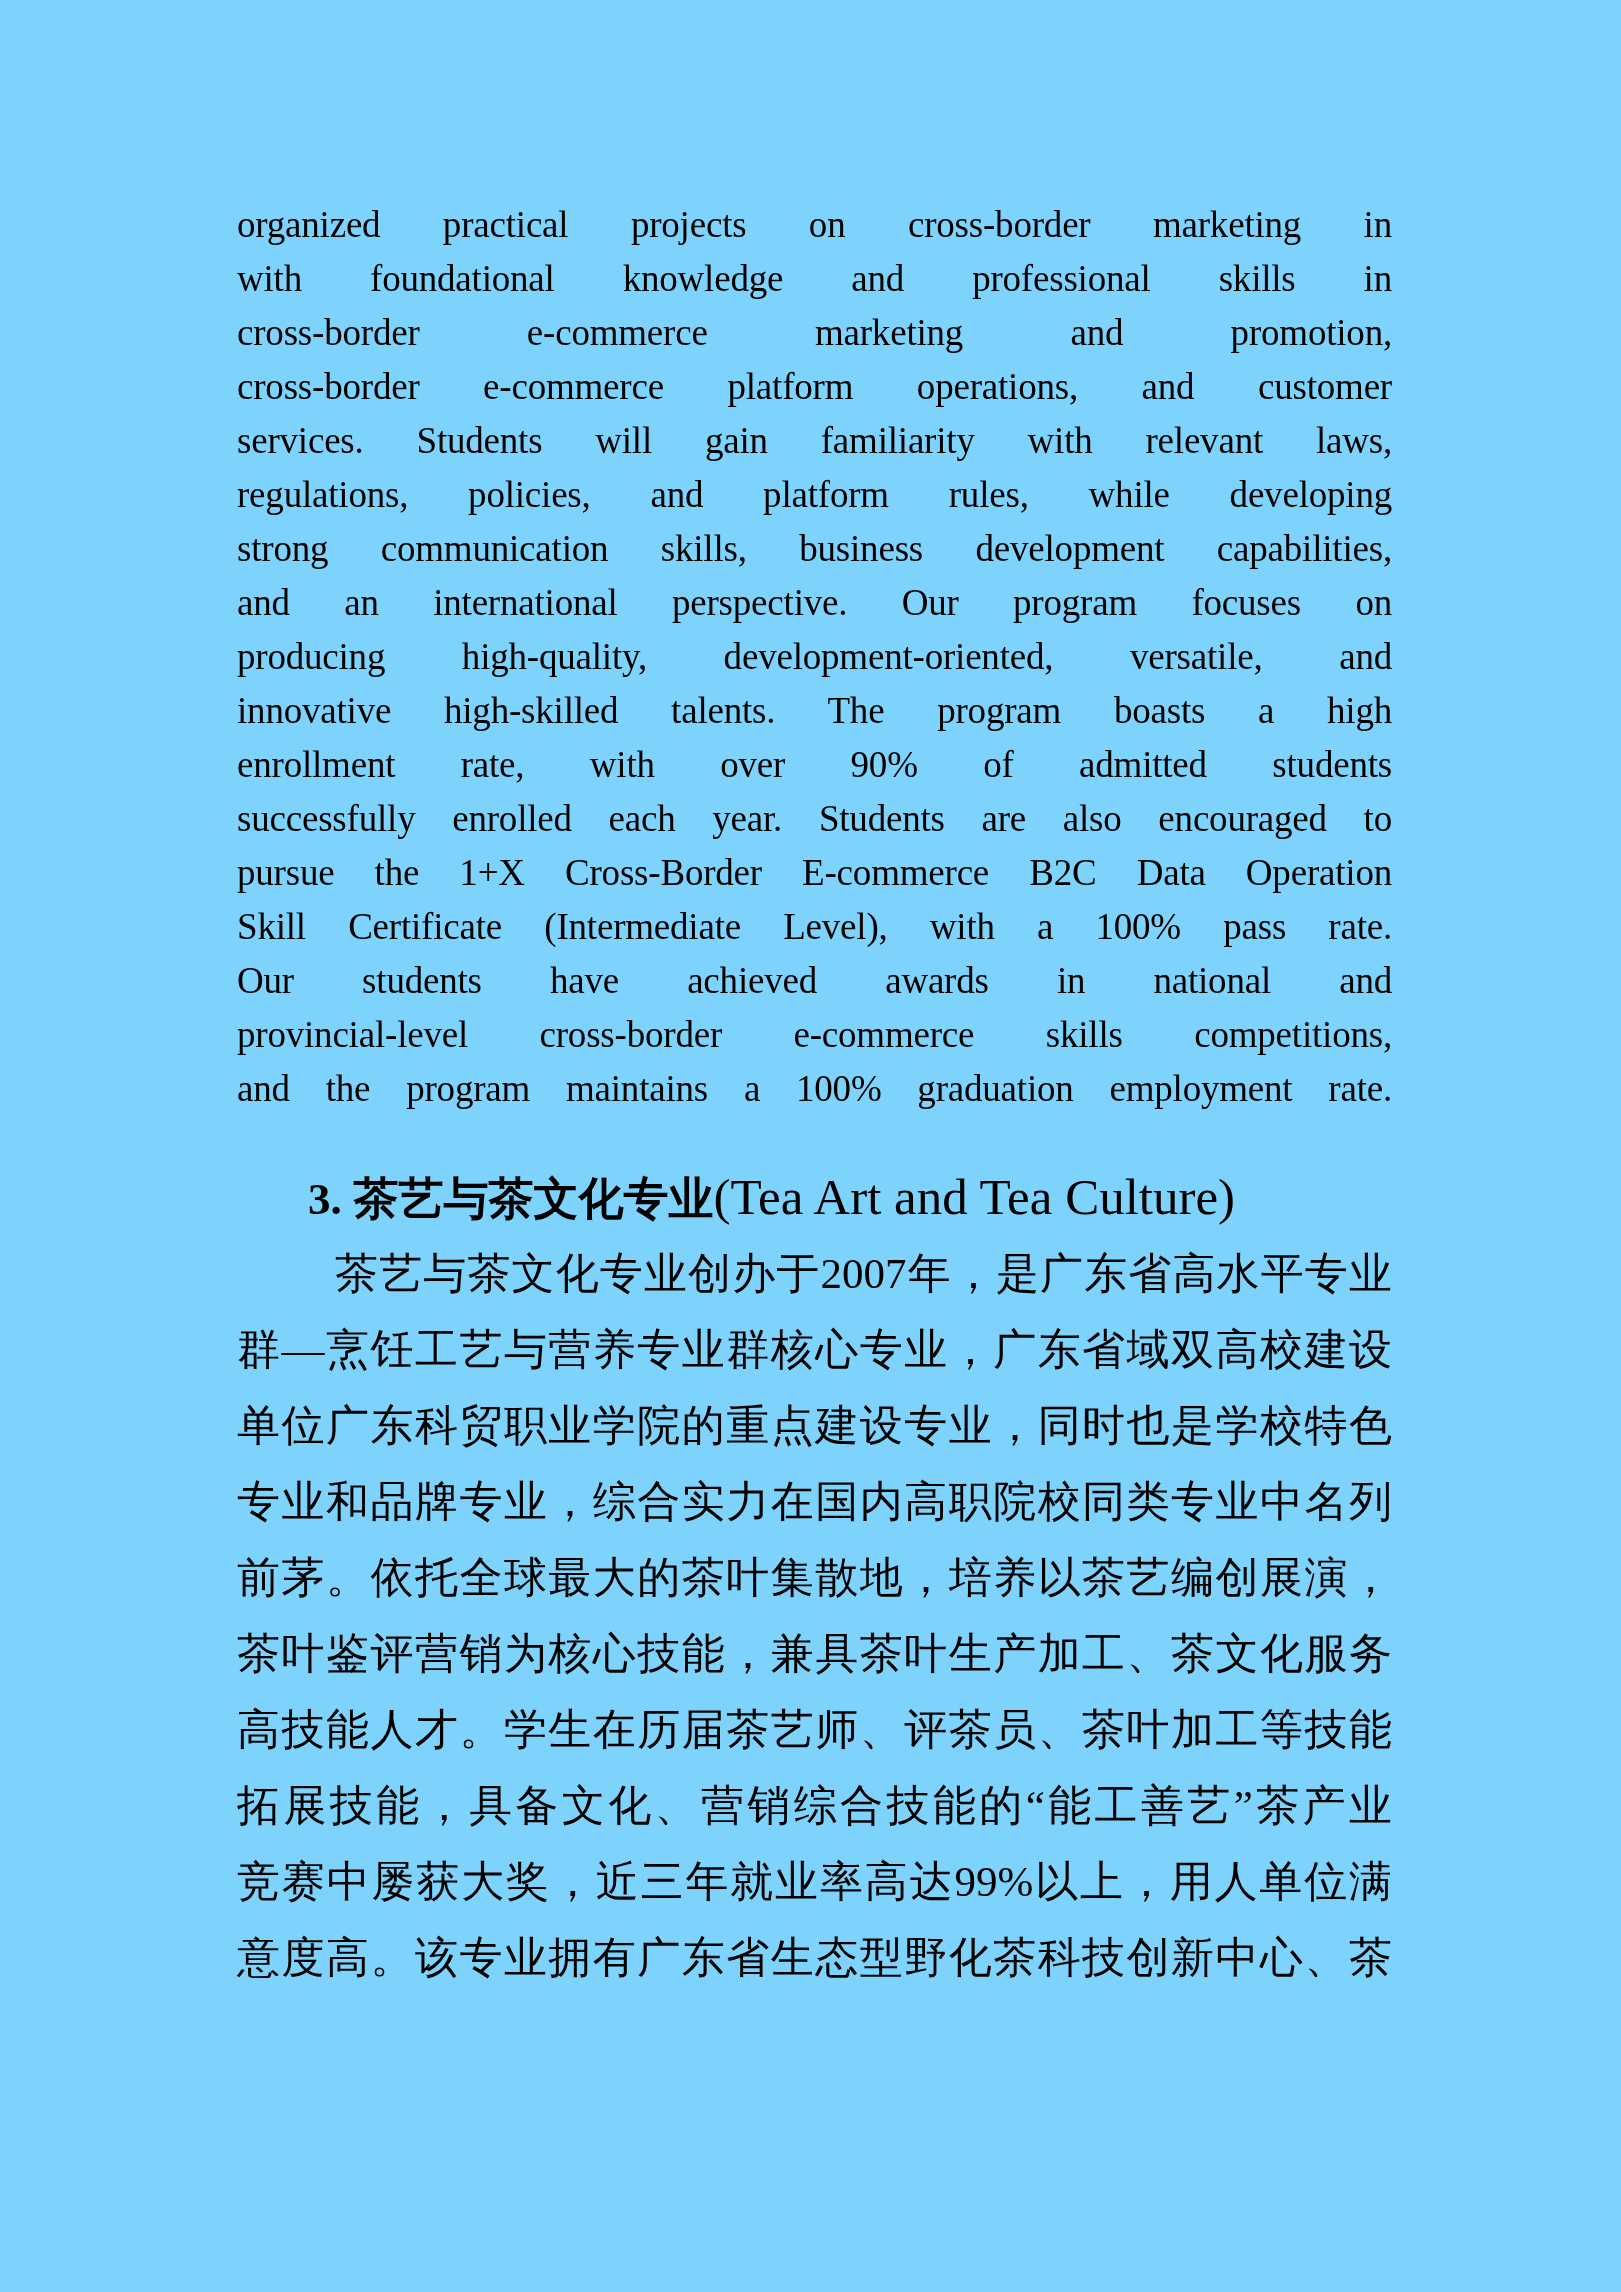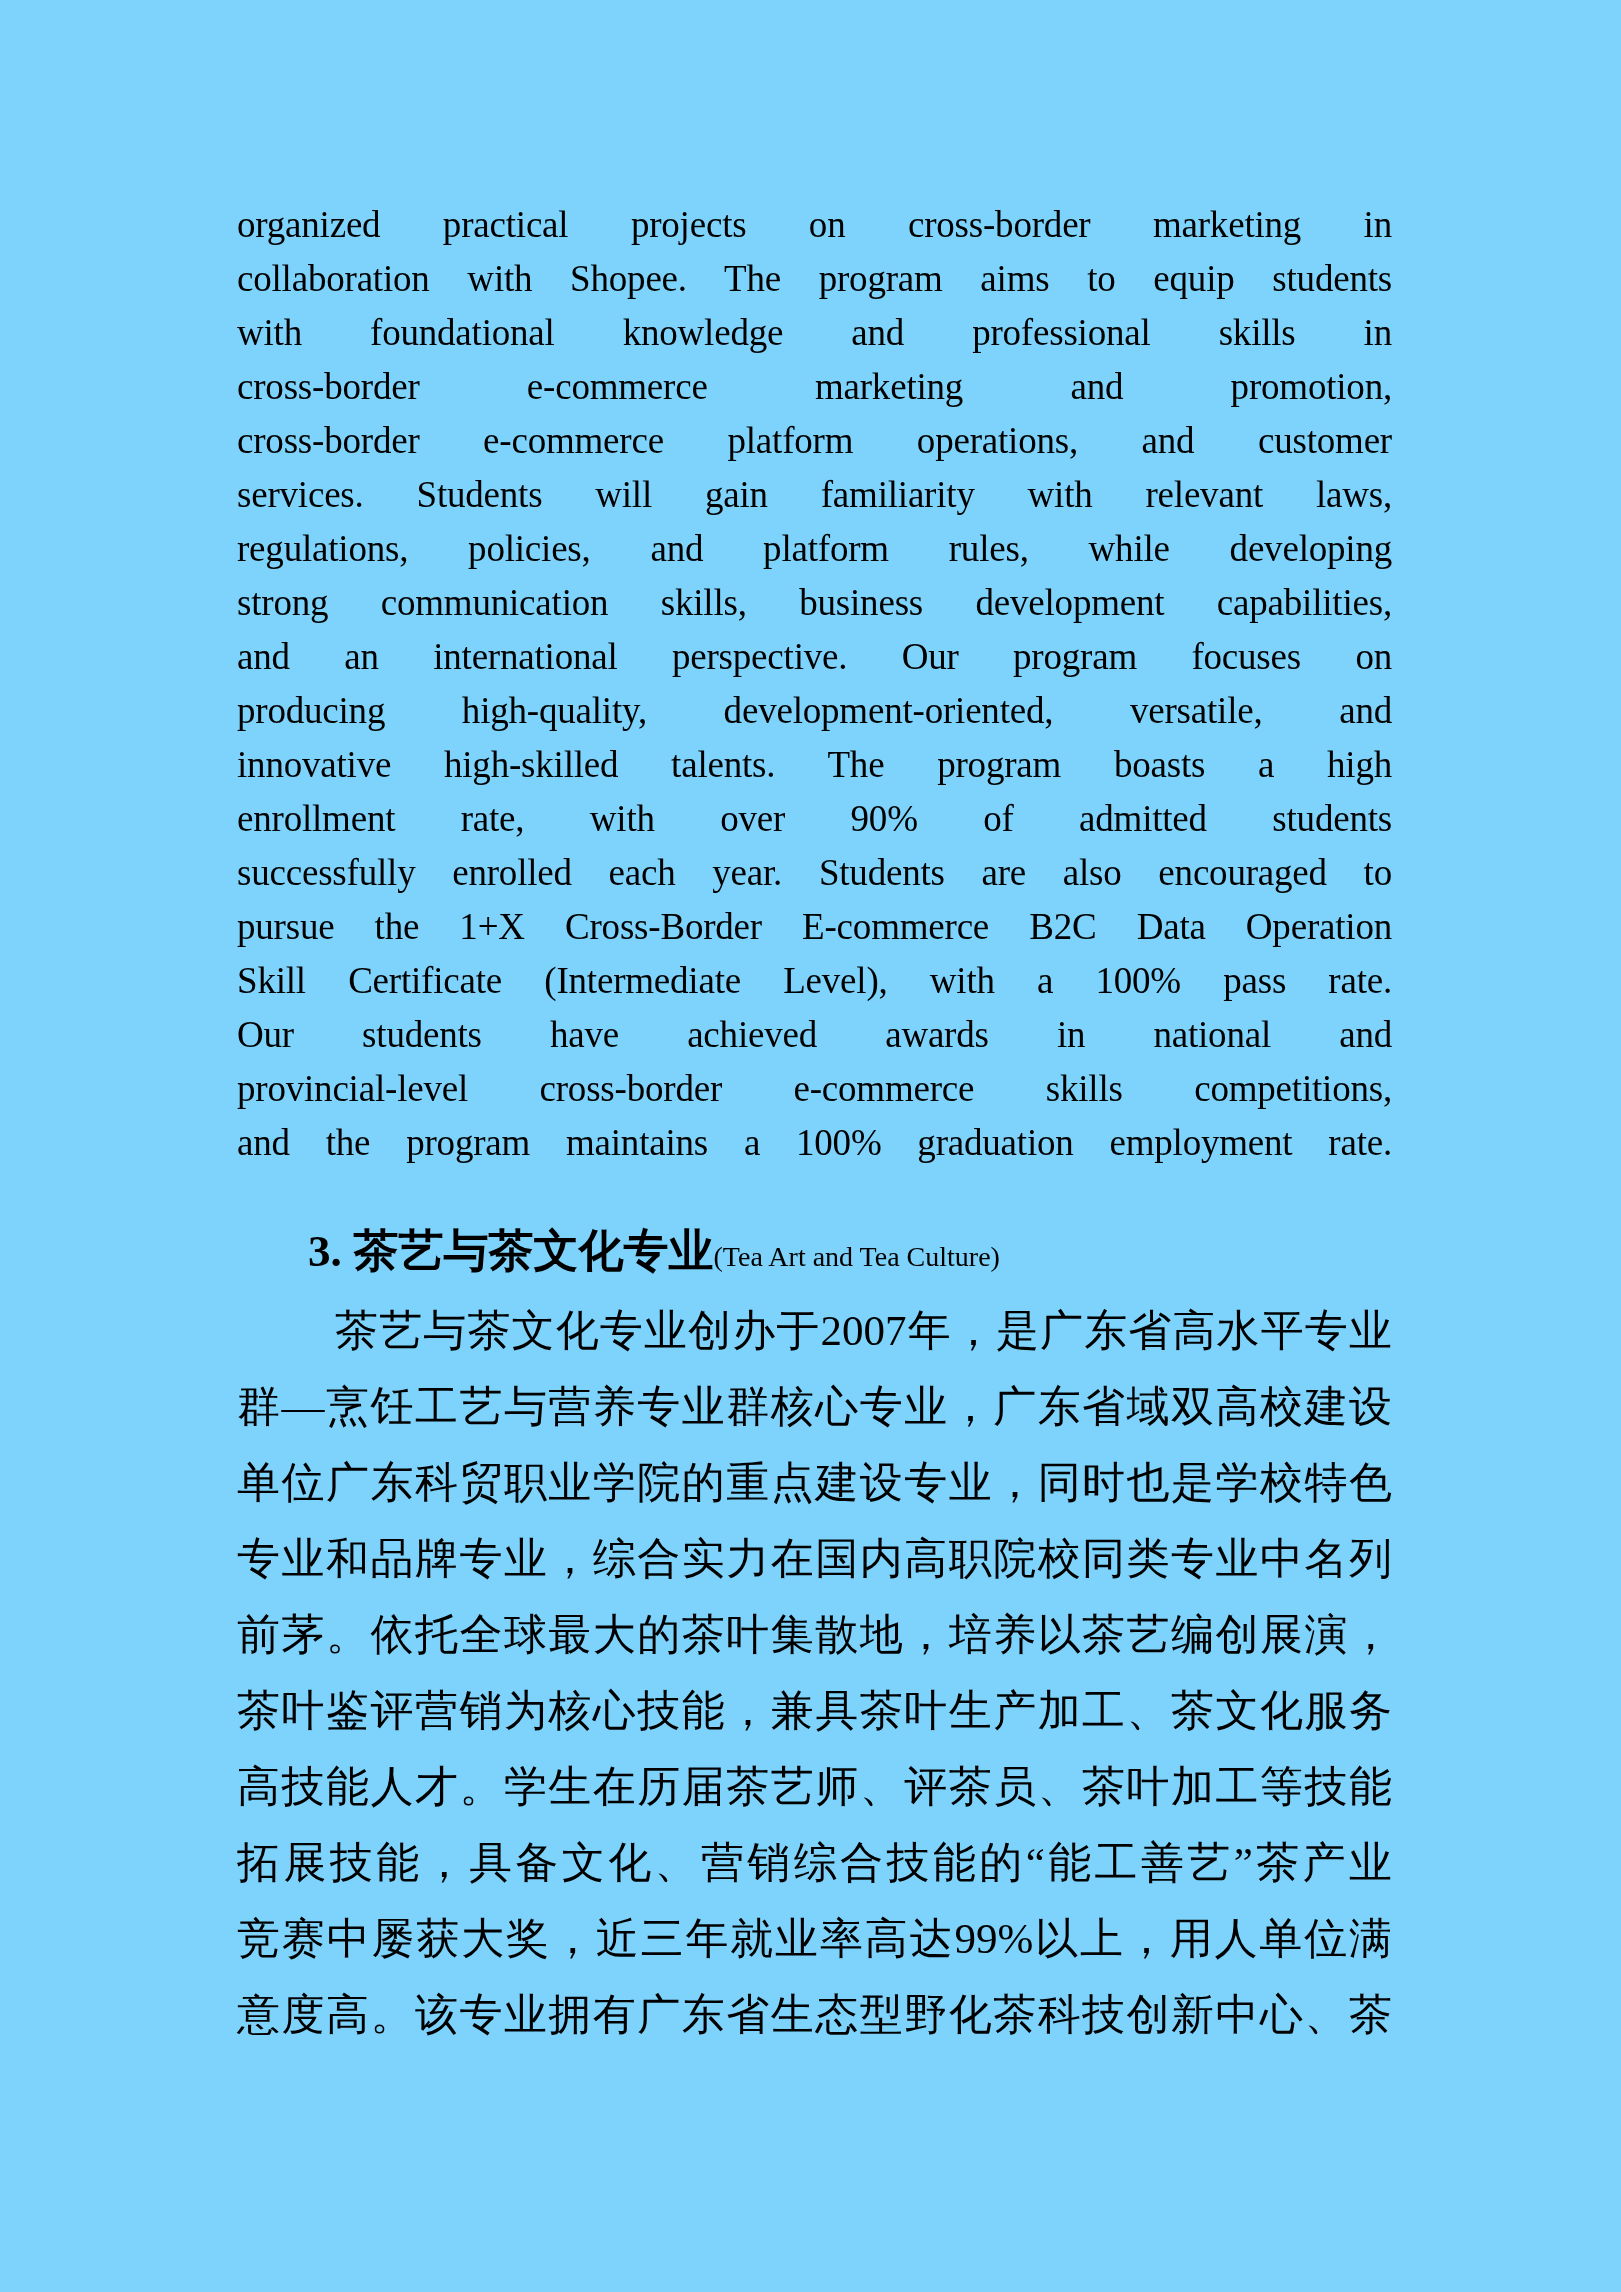--- a/index.html
+++ b/index.html
@@ -43,21 +43,21 @@
     line-height: 73px;
     font-size: 45px;
     font-weight: bold;
     color: #000000;
   }
   .heading .h-num {
     margin-right: 11.8px;
   }
   .heading .h-en {
     font-weight: normal;
-    font-size: 28px;
+    font-size: 51px;
   }
   
   .para-zh {
     font-size: 43px;
     line-height: 76px;
     color: #000000;
   }
   .para-zh .text-line {
     height: 76px;
     text-align: justify;
@@ -68,21 +68,20 @@
   }
 </style>
 </head>
 <body>
 
 <div class="page">
   <div class="content">
 
     <div class="para-en">
         <div class="text-line">organized practical projects on cross-border marketing in</div>
-        <div class="text-line">collaboration with Shopee. The program aims to equip students</div>
         <div class="text-line">with foundational knowledge and professional skills in</div>
         <div class="text-line">cross-border e-commerce marketing and promotion,</div>
         <div class="text-line">cross-border e-commerce platform operations, and customer</div>
         <div class="text-line">services. Students will gain familiarity with relevant laws,</div>
         <div class="text-line">regulations, policies, and platform rules, while developing</div>
         <div class="text-line">strong communication skills, business development capabilities,</div>
         <div class="text-line">and an international perspective. Our program focuses on</div>
         <div class="text-line">producing high-quality, development-oriented, versatile, and</div>
         <div class="text-line">innovative high-skilled talents. The program boasts a high</div>
         <div class="text-line">enrollment rate, with over 90% of admitted students</div>

